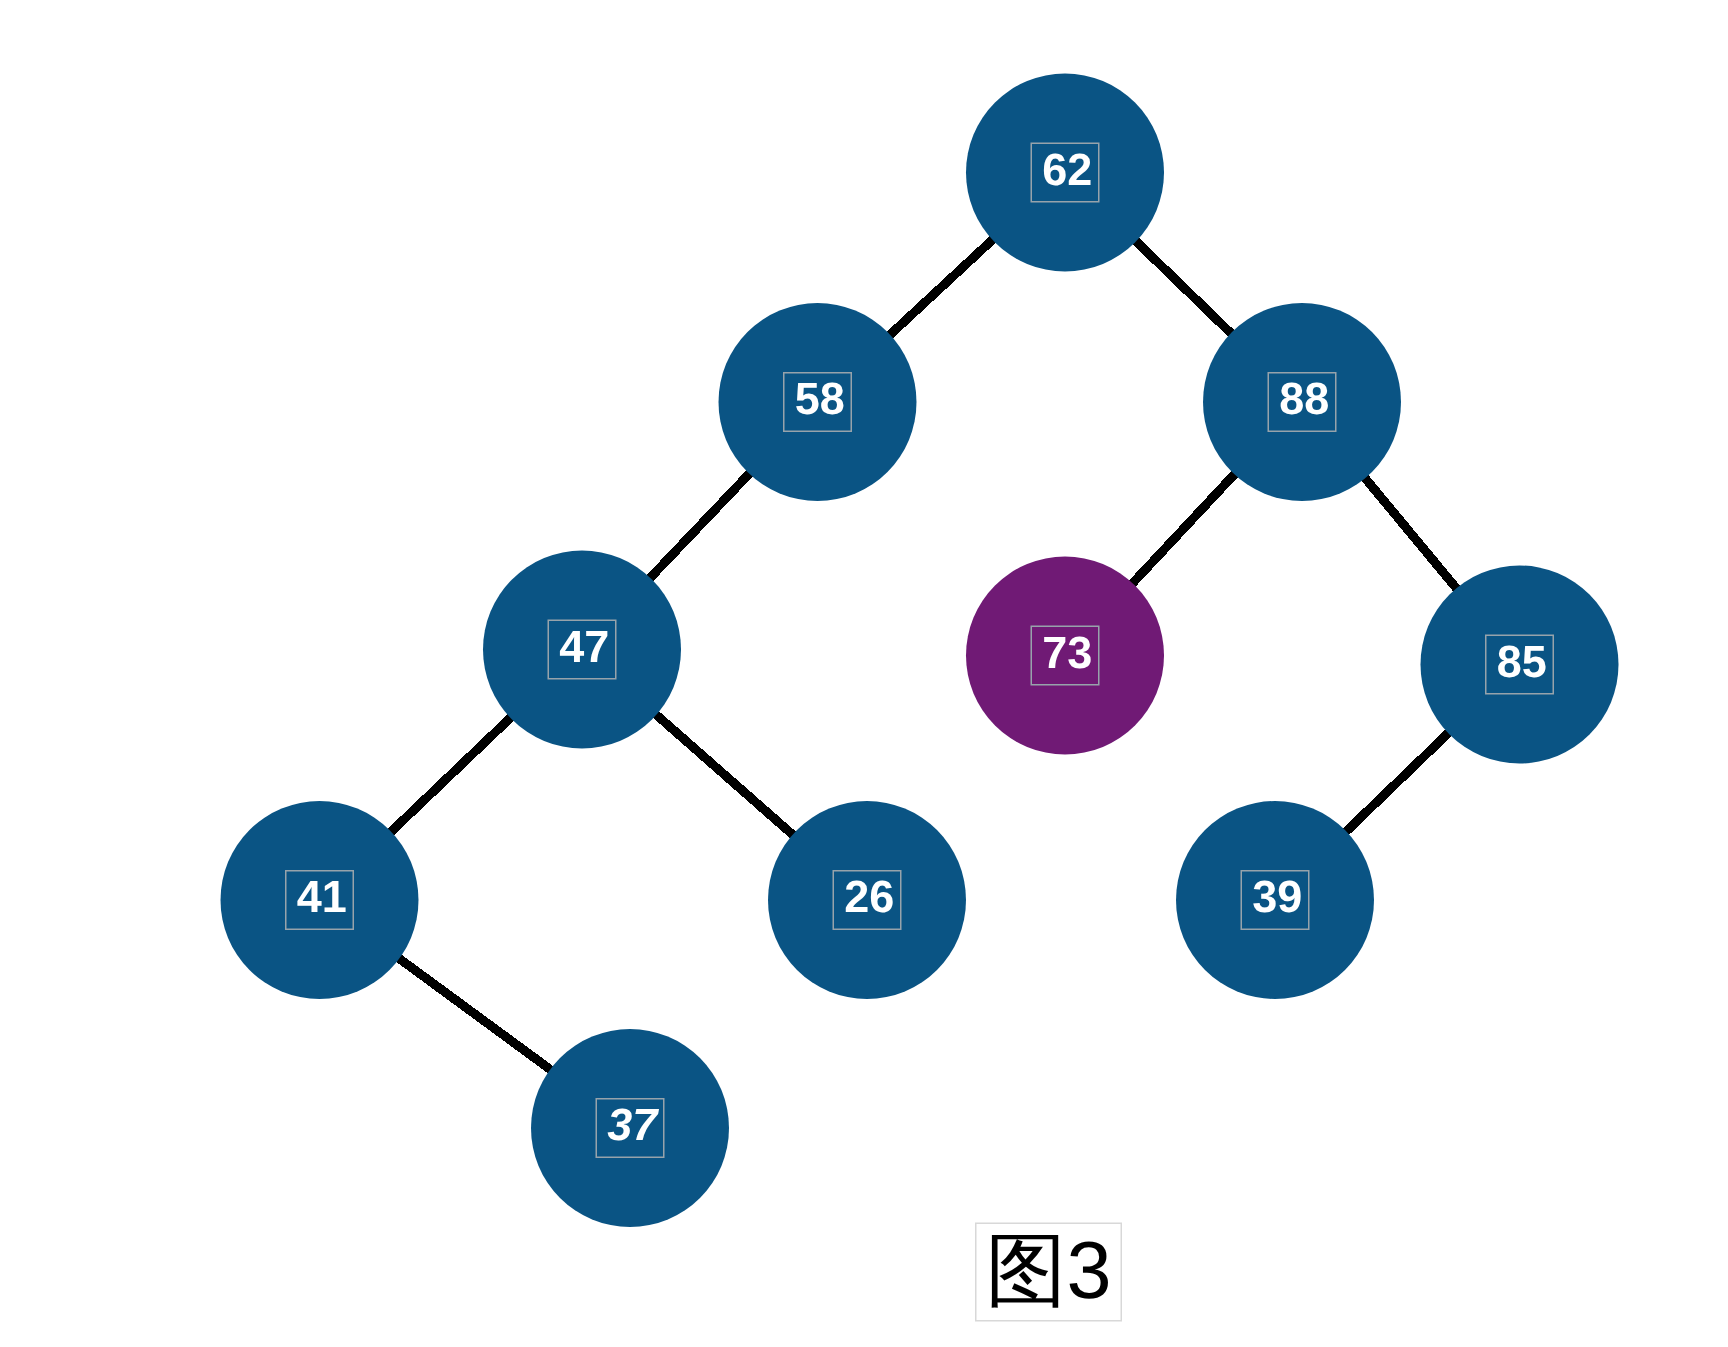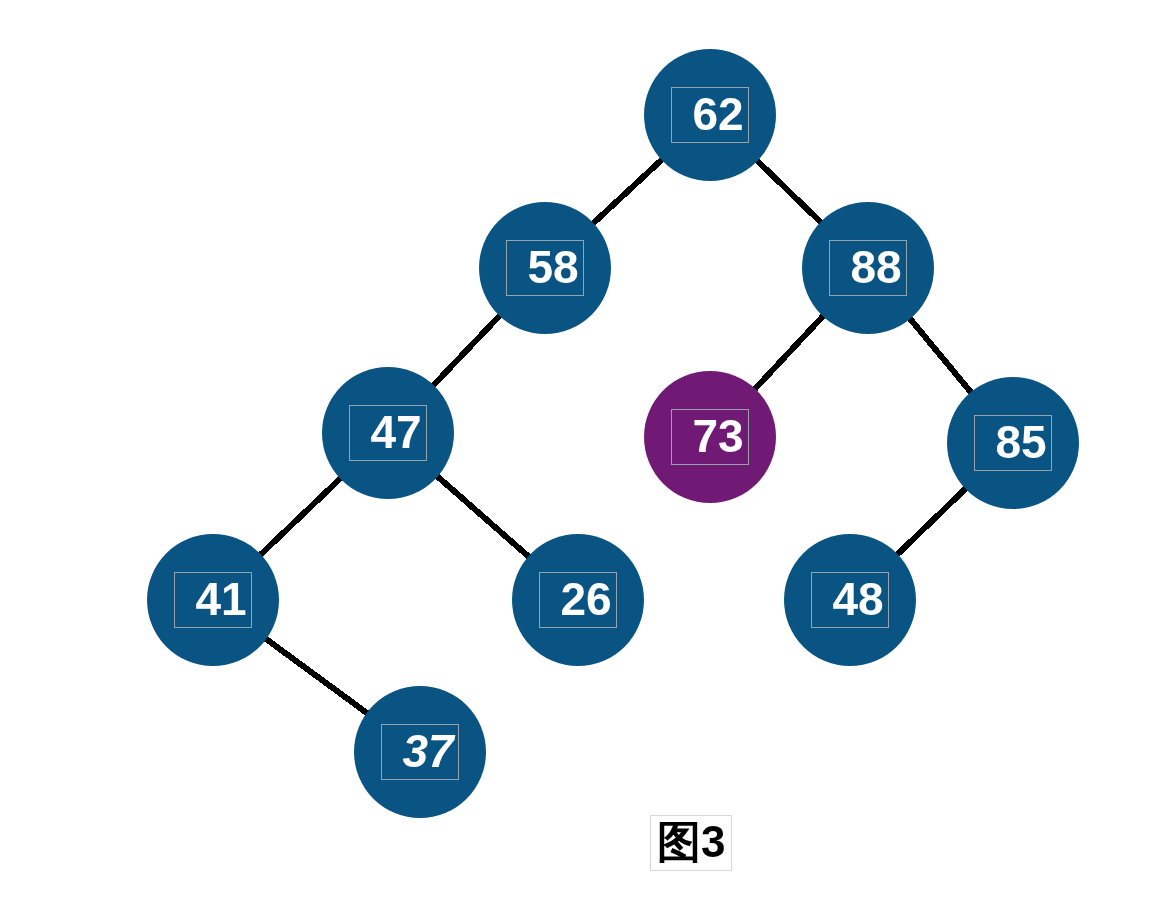--- a/index.html
+++ b/index.html
@@ -39,34 +39,34 @@
     border-radius: 50%;
     display: flex;
     align-items: center;
     justify-content: center;
   }
   .node-label-box {
     border: 1px solid #97a3ab;
     color: #ffffff;
     font-family: "Liberation Sans", sans-serif;
     font-weight: bold;
-    font-size: 46px;
+    font-size: 30px;
     line-height: 1.0;
-    padding: 3px 4px 5px 20px;
+    padding: 3px 4px 5px 7px;
     letter-spacing: 0px;
     white-space: nowrap;
     box-sizing: border-box;
   }
   #figure-caption {
     position: absolute;
     border: 1px solid #d8d8d8;
     color: #000000;
     font-family: "Liberation Sans", sans-serif;
-    font-weight: bold;
-    font-size: 44px;
+    font-weight: normal;
+    font-size: 54px;
     line-height: 1.0;
     padding: 4px 6px 6px 6px;
     white-space: nowrap;
     background: #ffffff;
     box-sizing: border-box;
   }
 </style>
 </head>
 <body>
 
@@ -103,21 +103,21 @@
       <div class="tree-node" style="left: 947px; top: 377px; width: 132px; height: 132px; background: rgb(10, 84, 132);">
         <span class="node-label-box" style="border-color: rgb(151, 163, 171); color: rgb(255, 255, 255);">85</span>
       </div>
       <div class="tree-node" style="left: 147px; top: 534px; width: 132px; height: 132px; background: rgb(10, 84, 132);">
         <span class="node-label-box" style="border-color: rgb(151, 163, 171); color: rgb(255, 255, 255);">41</span>
       </div>
       <div class="tree-node" style="left: 512px; top: 534px; width: 132px; height: 132px; background: rgb(10, 84, 132);">
         <span class="node-label-box" style="border-color: rgb(151, 163, 171); color: rgb(255, 255, 255);">26</span>
       </div>
       <div class="tree-node" style="left: 784px; top: 534px; width: 132px; height: 132px; background: rgb(10, 84, 132);">
-        <span class="node-label-box" style="border-color: rgb(151, 163, 171); color: rgb(255, 255, 255);">48</span>
+        <span class="node-label-box" style="border-color: rgb(151, 163, 171); color: rgb(255, 255, 255);">39</span>
       </div>
       <div class="tree-node" style="left: 354px; top: 686px; width: 132px; height: 132px; background: rgb(10, 84, 132);">
         <span class="node-label-box" style="border-color: rgb(151, 163, 171); color: rgb(255, 255, 255); font-style: italic;">37</span>
       </div>
     </div>
 
   <div id="figure-caption" style="left: 650px; top: 815px;">图3</div>
 
 </div>
 

